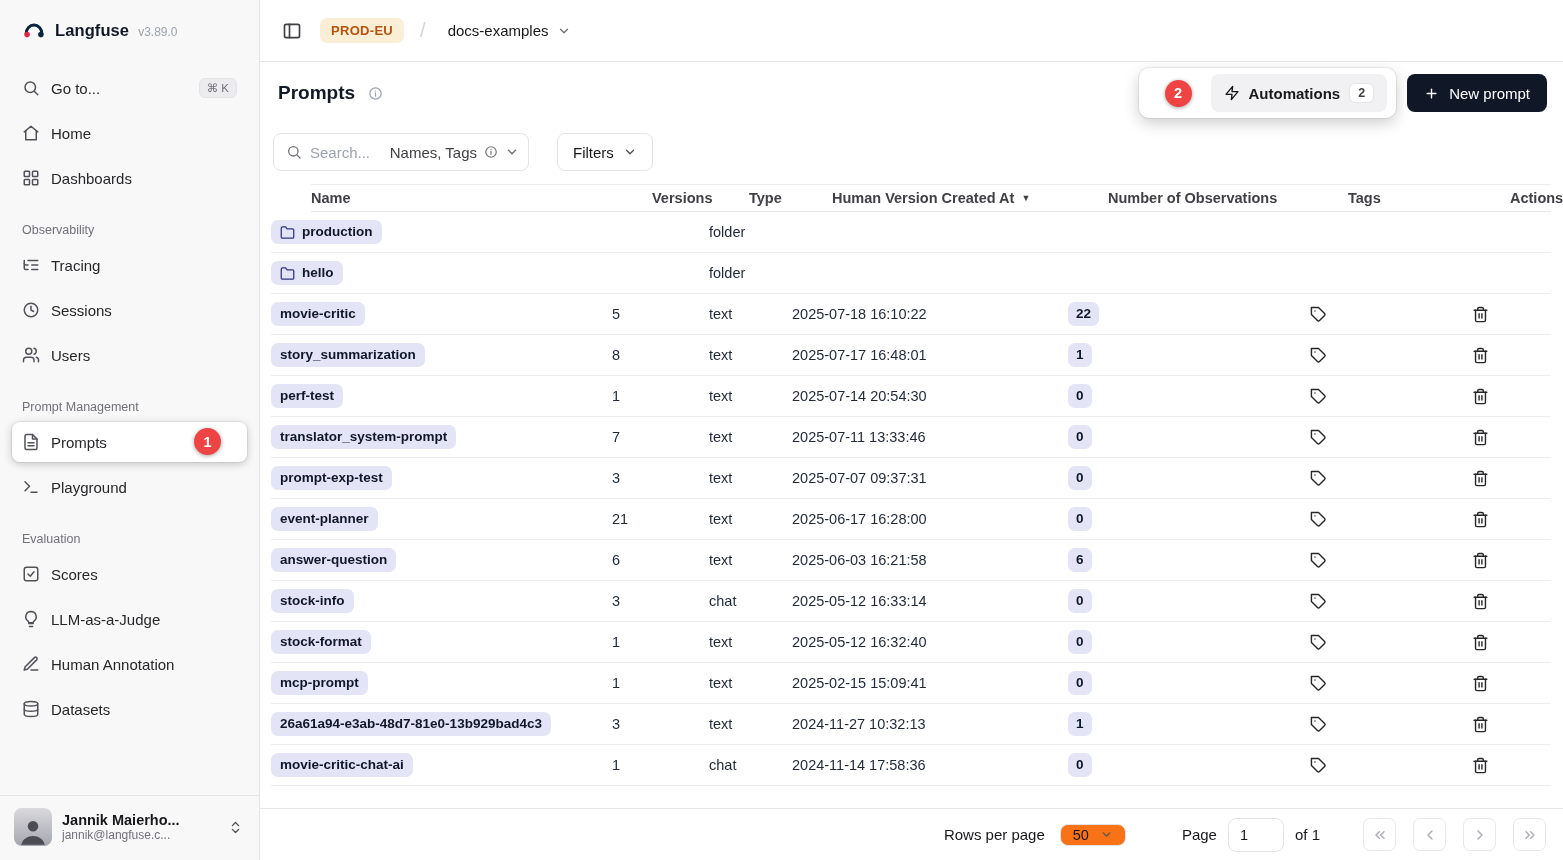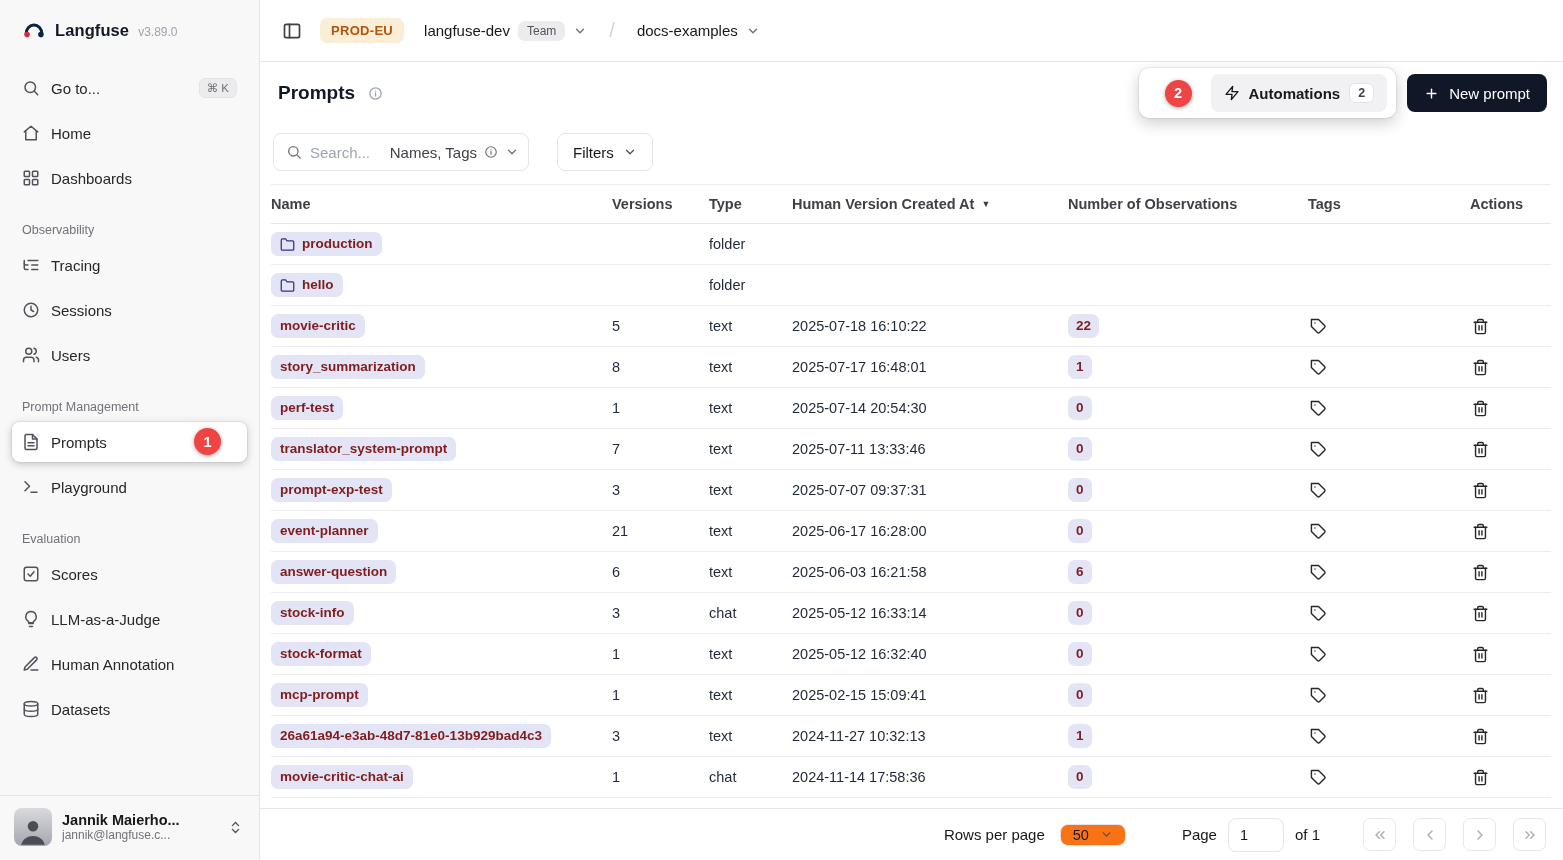--- a/index.html
+++ b/index.html
@@ -59,25 +59,25 @@
   .search-box input { border:none; outline:none; flex:1; min-width:0; font-size:15px; color:#18181b; background:transparent; font-family:inherit; }
   .search-box input::placeholder { color:#9ca3af; }
   .search-scope { display:flex; align-items:center; gap:7px; font-size:15px; color:#3f3f46; white-space:nowrap; cursor:pointer; background:none; border:none; }
   .search-scope svg { width:14px; height:14px; color:#71717a; }
   .filters-btn { display:flex; align-items:center; gap:9px; height:38px; border:1px solid #e4e4e7; background:#fff; border-radius:8px; padding:0 15px; font-size:15px; font-weight:500; color:#18181b; cursor:pointer; }
   .filters-btn svg { width:14px; height:14px; color:#52525b; }
 
   
   .table { flex:1; min-height:0; padding:4px 12px 0 11px; overflow:hidden; }
   .thead, .tr { display:grid; grid-template-columns:341px 97px 83px 276px 240px 162px 1fr; align-items:center; }
-  .thead { height:40px; border-top:1px solid #ececee; border-bottom:1px solid #e5e7eb; font-size:14.5px; font-weight:600; color:#3f3f46; }
+  .thead { height:28px; border-top:1px solid #ececee; border-bottom:1px solid #e5e7eb; font-size:14.5px; font-weight:600; color:#3f3f46;margin-left:40px; }
   .tr { height:41px; border-bottom:1px solid #ededf0; font-size:14.5px; color:#1f2937; }
   .th, .td { display:flex; align-items:center; min-width:0; padding-right:6px; }
   .sort { font-size:9px; margin-left:7px; color:#3f3f46; }
-  .badge { display:inline-flex; align-items:center; gap:7px; background:#e3e4f5; color:#7f1d1d; border-radius:7px; font-weight:600; font-size:13.5px; padding:4px 9px; line-height:1.2; max-width:100%; cursor:pointer; }
+  .badge { display:inline-flex; align-items:center; gap:7px; background:#e3e4f5; color:#0f172a; border-radius:7px; font-weight:600; font-size:13.5px; padding:4px 9px; line-height:1.2; max-width:100%; cursor:pointer; }
   .badge .nm { white-space:nowrap; overflow:hidden; text-overflow:ellipsis; }
   .badge svg { width:15px; height:15px; color:#2e3381; }
   .obs-badge { font-weight:700; padding:4px 8px; cursor:default; }
   .cell-icon-btn { background:none; border:none; padding:2px; cursor:pointer; color:#27272a; display:inline-flex; }
   .cell-icon-btn svg { width:17px; height:17px; }
 
   
   .pagination { margin-top:auto; flex:0 0 auto; height:52px; border-top:1px solid #e5e7eb; display:flex; align-items:center; justify-content:flex-end; padding:0 17px; font-size:15px; color:#18181b; }
   .rpp-label { margin-right:15px; }
   .select-box { display:flex; align-items:center; gap:11px; border:1px solid #e4e4e7; background:#f97316; border-radius:8px; height:22px; padding:0 12px; font-size:14.5px; color:#18181b; cursor:pointer; }
@@ -234,27 +234,20 @@
   <div class="main">
 
     <header class="topbar">
       <button class="icon-btn panel">
         <svg viewBox="0 0 24 24" fill="none" stroke="currentColor" stroke-width="2" stroke-linecap="round" stroke-linejoin="round">
             <rect x="3" y="4" width="18" height="16" rx="2"></rect>
             <path d="M9 4v16"></path>
           </svg>
       </button>
       <span class="env-badge">PROD-EU</span>
-      <button class="crumb-btn">
-        <span>langfuse-dev</span>
-        <span class="role-badge">Team</span>
-        <svg class="chev" viewBox="0 0 24 24" fill="none" stroke="currentColor" stroke-width="2.4" stroke-linecap="round" stroke-linejoin="round">
-            <path d="m6 9 6 6 6-6"></path>
-          </svg>
-      </button>
       <span class="slash">/</span>
       <button class="crumb-btn">
         <span>docs-examples</span>
         <svg class="chev" viewBox="0 0 24 24" fill="none" stroke="currentColor" stroke-width="2.4" stroke-linecap="round" stroke-linejoin="round">
             <path d="m6 9 6 6 6-6"></path>
           </svg>
       </button>
     </header>
 
     <div class="page-header">

